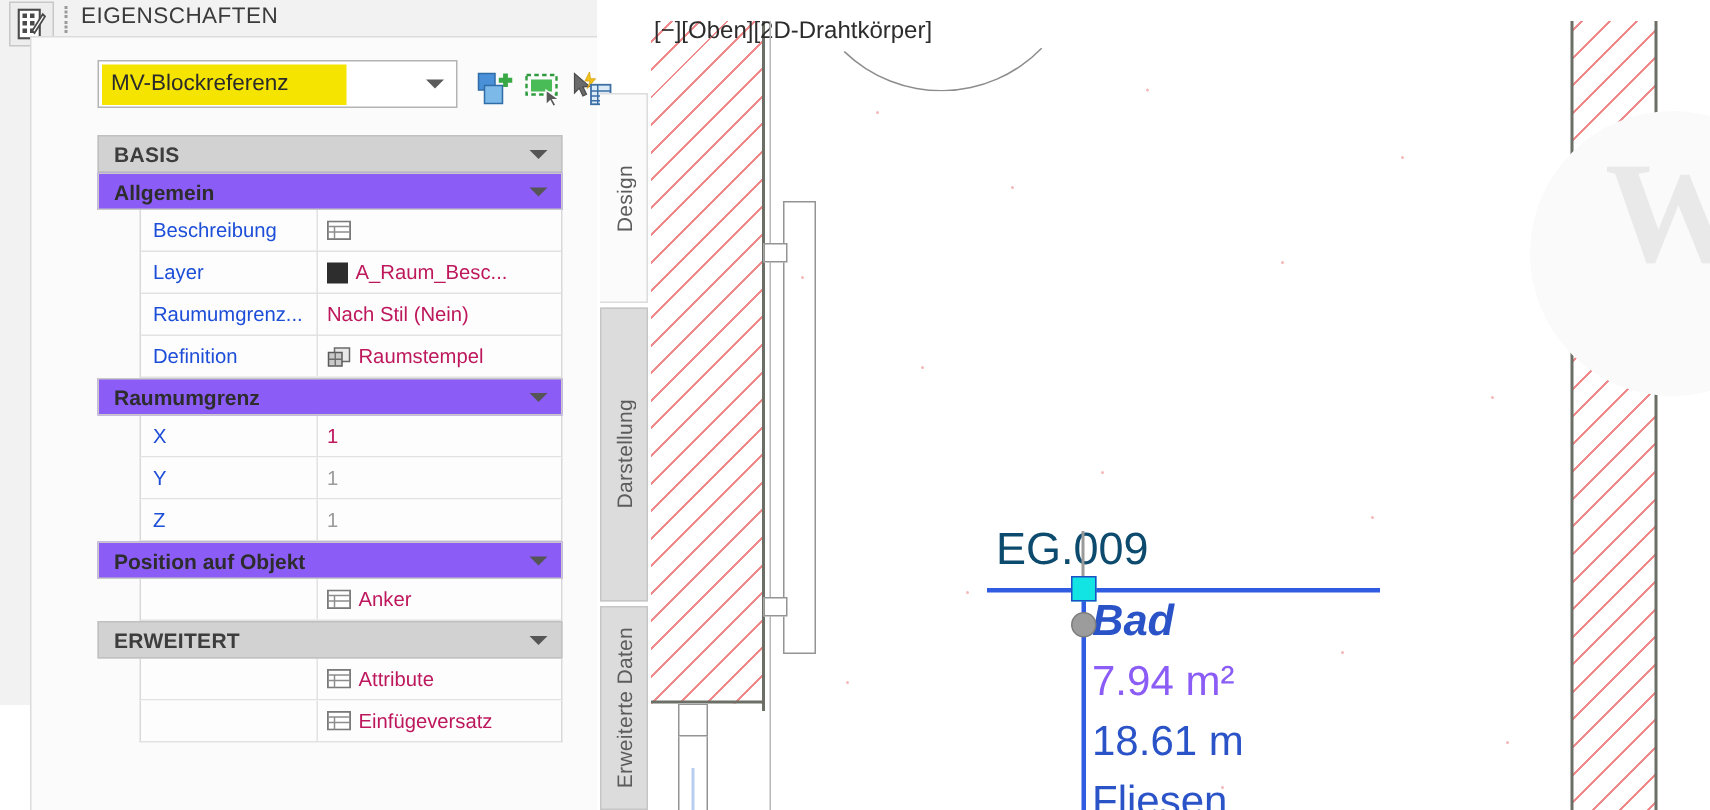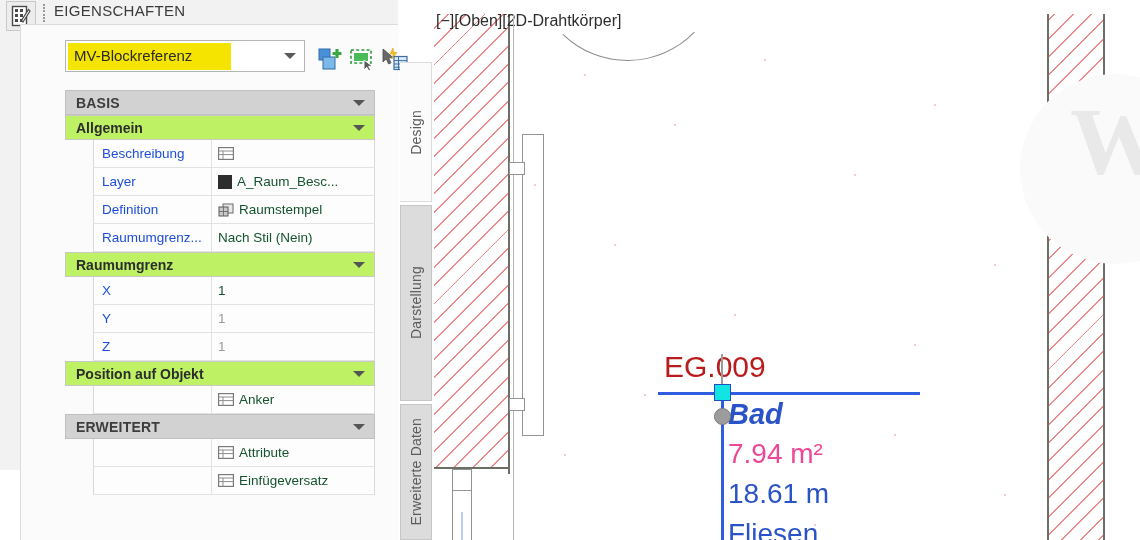--- a/index.html
+++ b/index.html
@@ -64,21 +64,21 @@
   }
   .cat-header{
     height:25px;background:#d2d2d2;border:1px solid #c0c0c0;
     box-sizing:border-box;position:relative;
     display:flex;align-items:center;
   }
   .cat-header .cat-label{
     font-size:14px;font-weight:bold;color:#3d3d3d;margin-left:10px;letter-spacing:.2px;
   }
   .sub-header{
-    height:25px;background:#bef264;border:1px solid #c8c8c8;
+    height:25px;background:#8b5cf6;border:1px solid #c8c8c8;
     box-sizing:border-box;position:relative;
     display:flex;align-items:center;
   }
   .sub-header .cat-label{
     font-size:14px;font-weight:bold;color:#2d2d2d;margin-left:10px;
   }
   .caret{
     position:absolute;right:9px;top:9px;
     width:0;height:0;border-left:6px solid transparent;border-right:6px solid transparent;
     border-top:6px solid #555;
@@ -88,21 +88,21 @@
     border-left:1px solid #d9d9d9;border-right:1px solid #d9d9d9;border-bottom:1px solid #e2e2e2;
     background:#fdfdfd;
   }
   .prop-row.indent{margin-left:28px;border-left:1px solid #d9d9d9;}
   .prop-name{
     width:118px;font-size:13.5px;color:#1d4ed8;
     display:flex;align-items:center;padding-left:8px;box-sizing:border-box;
     border-right:1px solid #e2e2e2;
   }
   .prop-val{
-    flex:1;font-size:13.5px;color:#14532d;
+    flex:1;font-size:13.5px;color:#be185d;
     display:flex;align-items:center;padding-left:6px;box-sizing:border-box;gap:5px;
   }
   .prop-val.dim{color:#9b9b9b;}
   .mini-ico{width:16px;height:13px;display:inline-block;flex:0 0 auto;}
   .swatch{width:14px;height:14px;background:#2d2d2d;display:inline-block;flex:0 0 auto;}
   
   .vtab{
     position:absolute;left:400px;width:32px;
     box-sizing:border-box;
     display:flex;align-items:center;justify-content:center;
@@ -142,34 +142,34 @@
     font-family:"Liberation Serif", serif;
     user-select:none;
   }
   #wm-circle{
     position:absolute;right:-70px;top:60px;width:190px;height:190px;
     border-radius:50%;background:#fafafa;
   }
   
   #room-stamp{position:absolute;left:230px;top:336px;}
   #stamp-id{
-    position:absolute;left:0;top:0;font-size:30px;color:#b91c1c;white-space:nowrap;
+    position:absolute;left:0;top:0;font-size:30px;color:#0c4a6e;white-space:nowrap;
   }
   #stamp-underline{
     position:absolute;left:-6px;top:42px;width:262px;height:2.5px;background:#2f5ce0;
   }
   #stamp-vline{
     position:absolute;left:57px;top:42px;width:2.5px;height:160px;background:#2f5ce0;
   }
   #stamp-name{
     position:absolute;left:64px;top:48px;font-size:29px;font-weight:bold;font-style:italic;
     color:#2b53c8;white-space:nowrap;
   }
   #stamp-area{
-    position:absolute;left:64px;top:88px;font-size:28px;color:#ec4899;white-space:nowrap;
+    position:absolute;left:64px;top:88px;font-size:28px;color:#8b5cf6;white-space:nowrap;
   }
   #stamp-perim{
     position:absolute;left:64px;top:128px;font-size:28px;color:#2b53c8;white-space:nowrap;
   }
   #stamp-finish{
     position:absolute;left:64px;top:168px;font-size:28px;color:#2b53c8;white-space:nowrap;
   }
   #grip-square{
     position:absolute;left:50px;top:34px;width:17px;height:17px;
     background:#12e3e3;border:1.5px solid #1f4fc4;box-sizing:border-box;
@@ -270,37 +270,37 @@
 
       <div class="prop-row indent">
         <div class="prop-name">Layer</div>
         <div class="prop-val">
           <span class="swatch"></span>
           <span>A_Raum_Besc...</span>
         </div>
       </div>
 
       <div class="prop-row indent">
+        <div class="prop-name">Raumumgrenz...</div>
+        <div class="prop-val">
+          <span>Nach Stil (Nein)</span>
+        </div>
+      </div>
+
+      <div class="prop-row indent">
         <div class="prop-name">Definition</div>
         <div class="prop-val">
           <span class="mini-ico">
             <svg width="16" height="15" viewBox="0 0 16 15">
               <rect x="5" y="1" width="10" height="9" fill="#e8e8e8" stroke="#6a6a6a" stroke-width="1"></rect>
               <rect x="1" y="4" width="9" height="9" fill="#c9c9c9" stroke="#5a5a5a" stroke-width="1"></rect>
               <path d="M1 8.5 h9 M5.5 4 v9" stroke="#6a6a6a" stroke-width="0.9"></path>
             </svg>
           </span>
           <span>Raumstempel</span>
-        </div>
-      </div>
-
-      <div class="prop-row indent">
-        <div class="prop-name">Raumumgrenz...</div>
-        <div class="prop-val">
-          <span>Nach Stil (Nein)</span>
         </div>
       </div>
 
       <div class="sub-header">
         <span class="cat-label">Raumumgrenz</span>
         <span class="caret"></span>
       </div>
 
       <div class="prop-row indent">
         <div class="prop-name">X</div>

